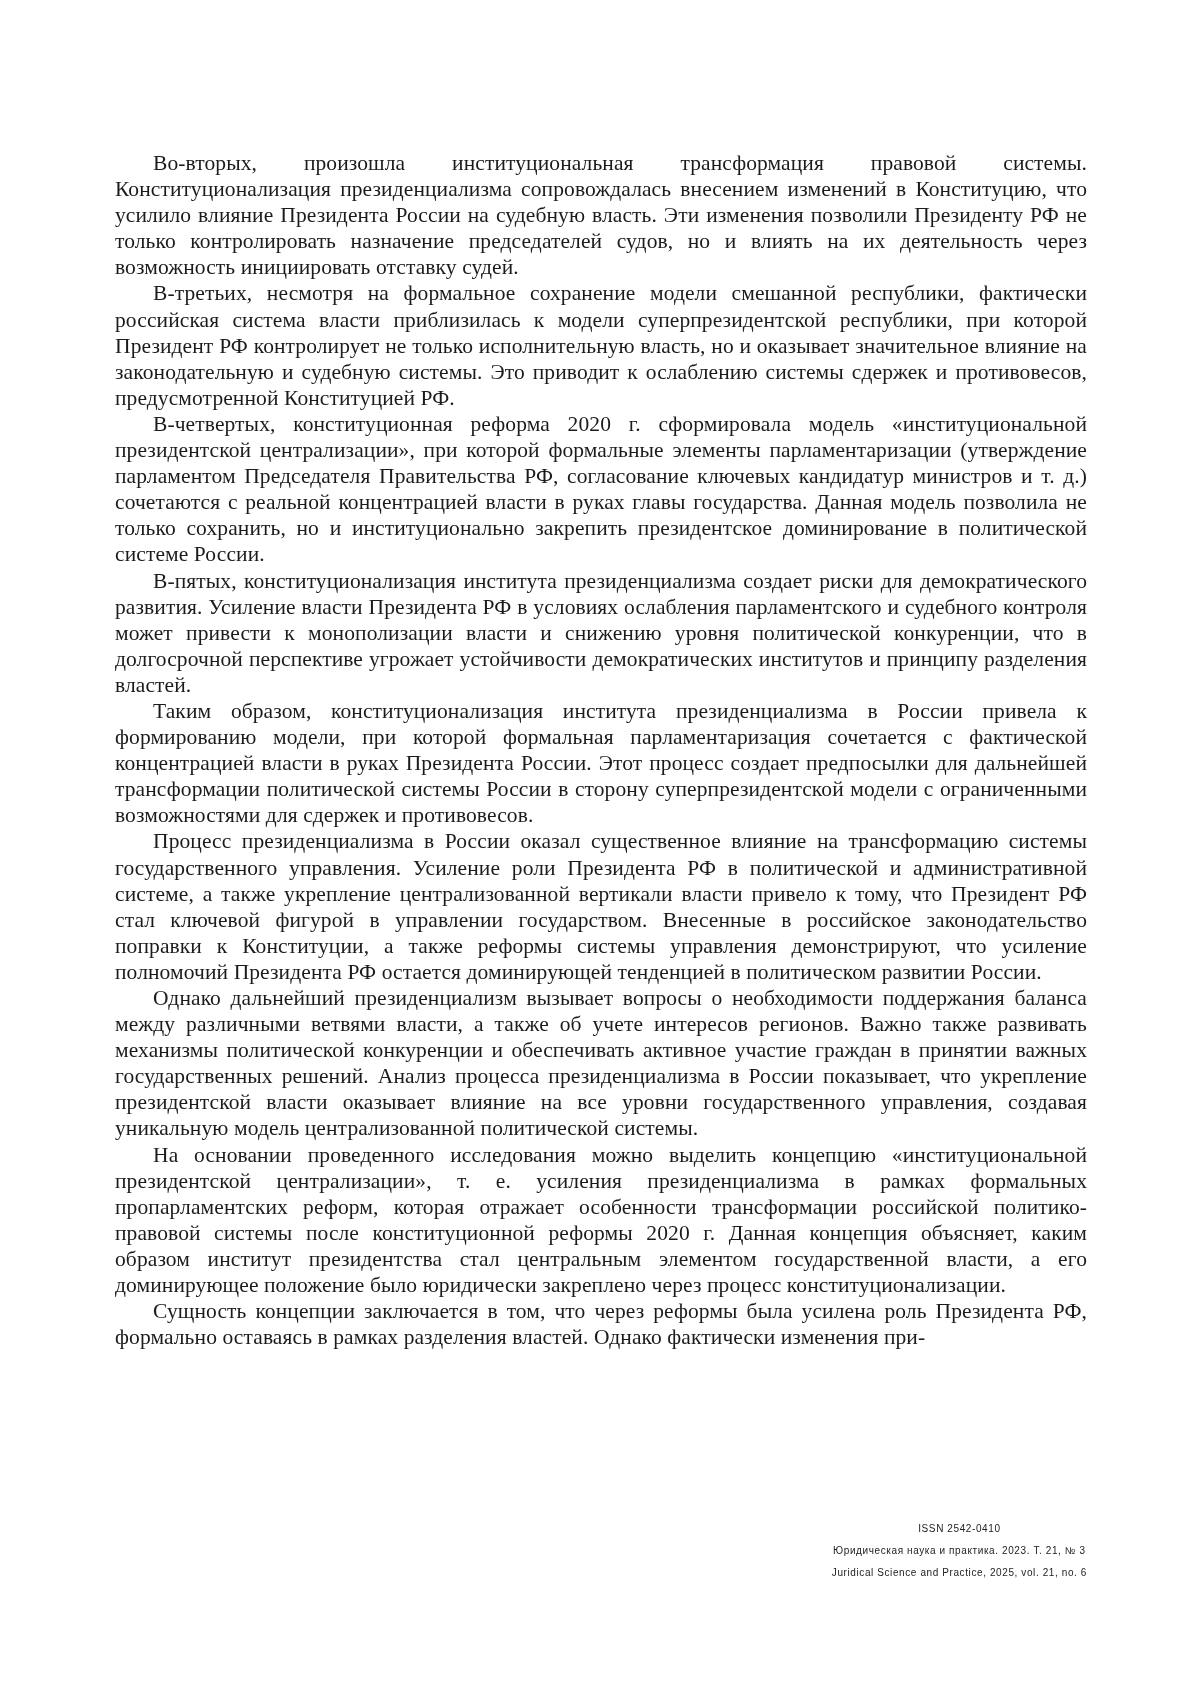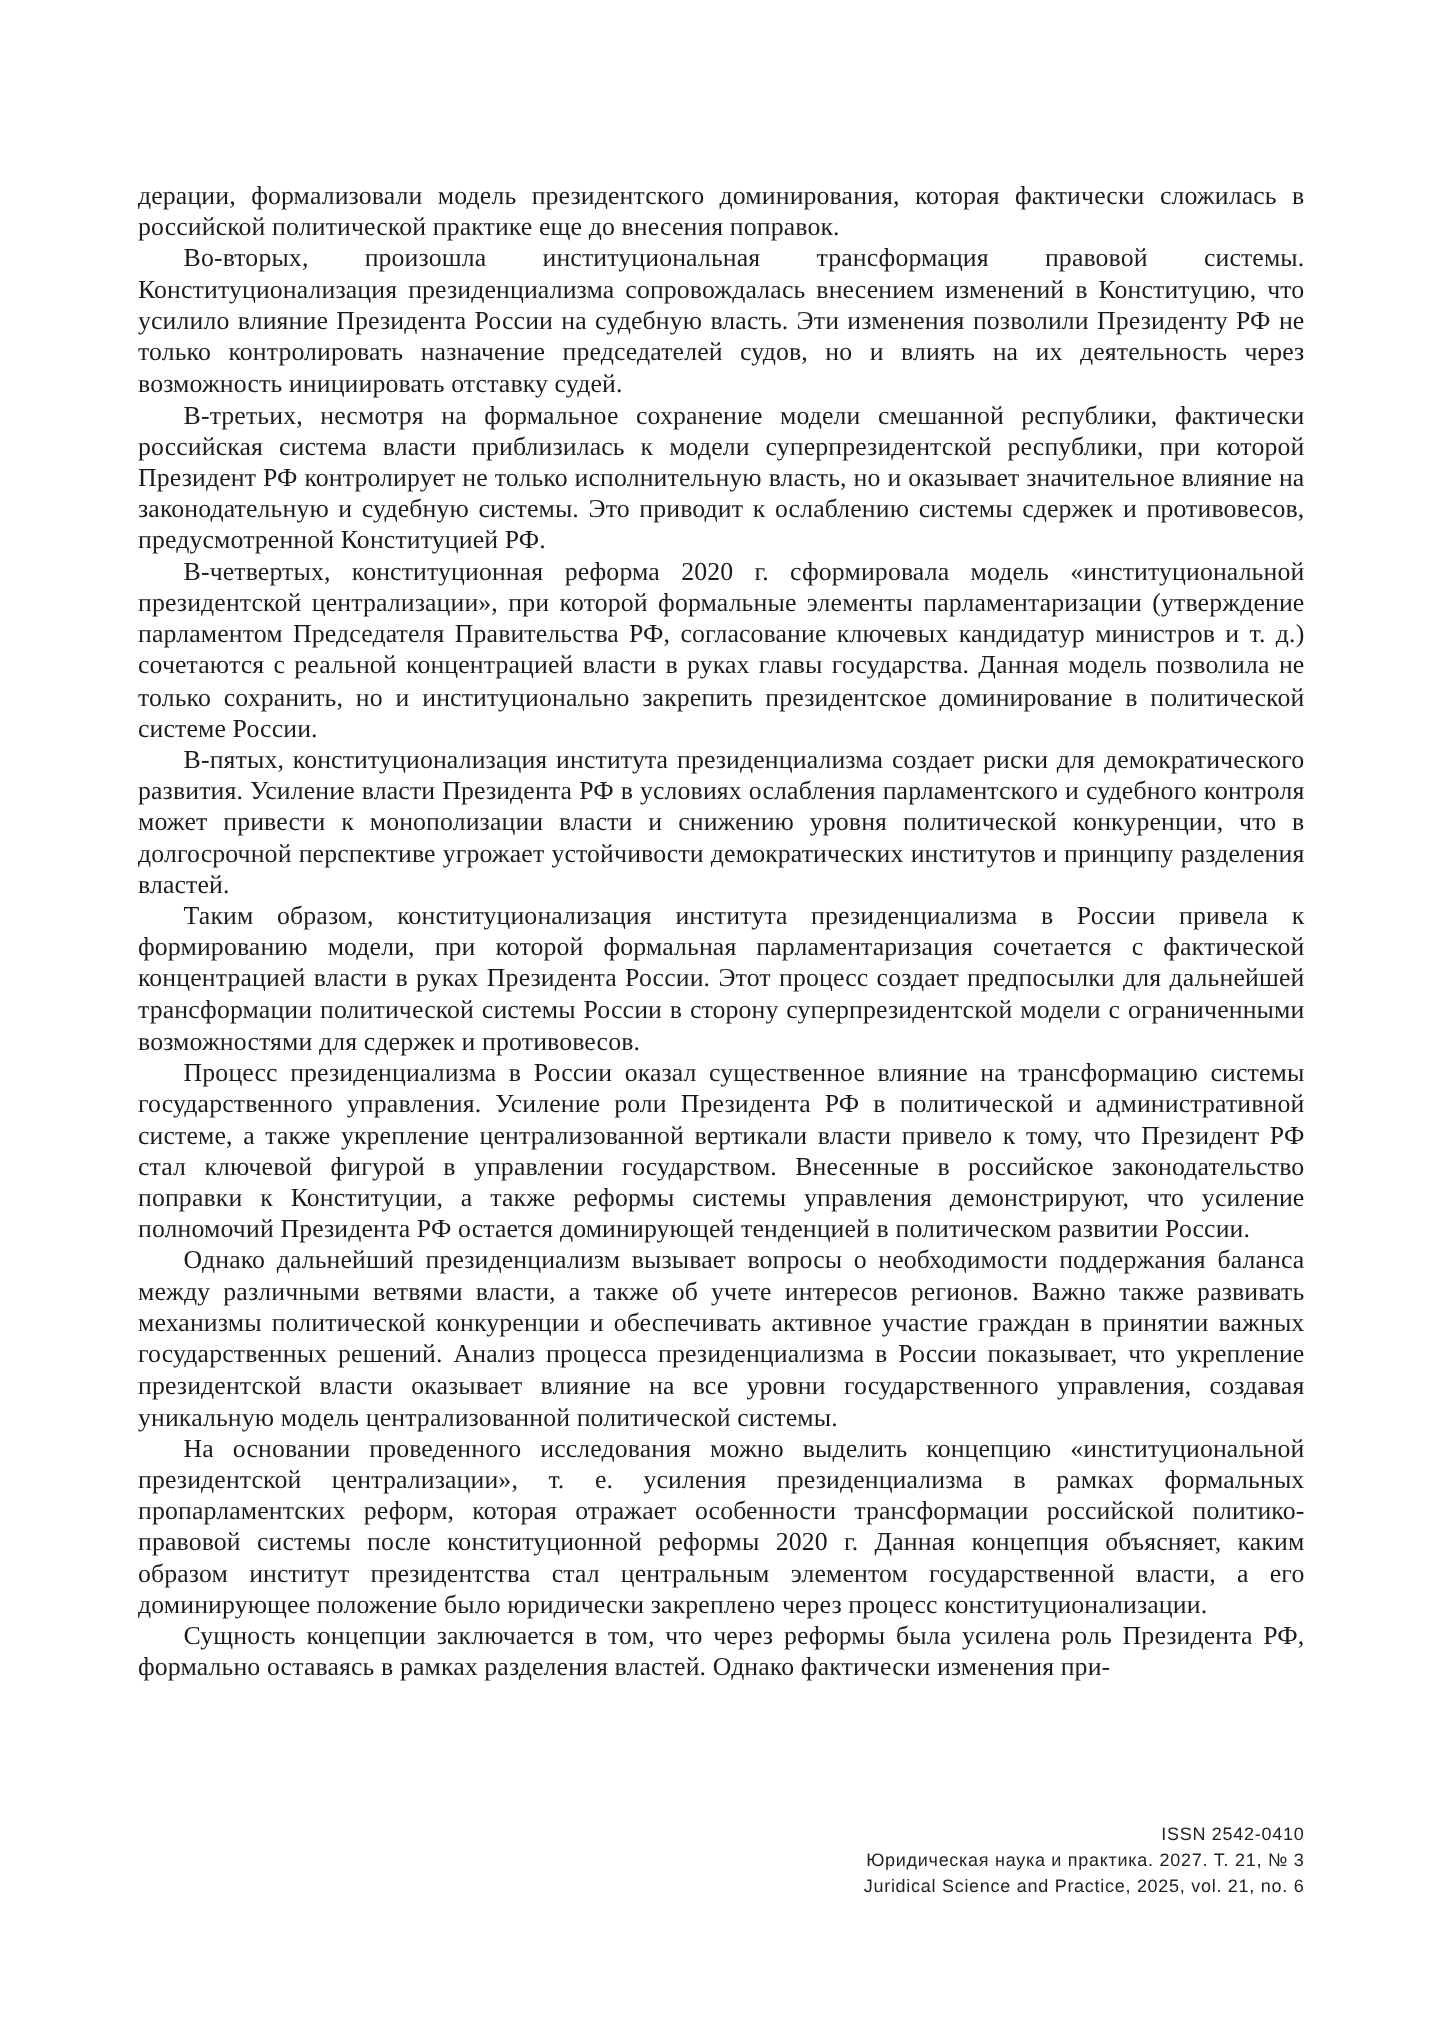--- a/index.html
+++ b/index.html
@@ -54,49 +54,48 @@
     margin: 0;
     text-indent: 38px;
   }
   .body-text p.continuation {
     text-indent: 0;
   }
   .page-footer {
     position: absolute;
     top: 1518px;
     right: 113px;
-    text-align: right;
+    text-align: center;
     font-family: "Liberation Sans", sans-serif;
-    font-size: 15px;
+    font-size: 10px;
     line-height: 22px;
     letter-spacing: 0.6px;
     color: #222222;
   }
   .page-footer div {
     white-space: nowrap;
   }
 </style>
 </head>
 <body>
 
 <div class="page">
 
 
   <div class="body-text">
-    <p class="continuation">дерации, формализовали модель президентского доминирования, которая фактически сложилась в российской политической практике еще до внесения поправок.</p>
     <p>Во-вторых, произошла институциональная трансформация правовой системы. Конституционализация президенциализма сопровождалась внесением изменений в Конституцию, что усилило влияние Президента России на судебную власть. Эти изменения позволили Президенту РФ не только контролировать назначение председателей судов, но и влиять на их деятельность через возможность инициировать отставку судей.</p>
     <p>В-третьих, несмотря на формальное сохранение модели смешанной республики, фактически российская система власти приблизилась к модели суперпрезидентской республики, при которой Президент РФ контролирует не только исполнительную власть, но и оказывает значительное влияние на законодательную и судебную системы. Это приводит к ослаблению системы сдержек и противовесов, предусмотренной Конституцией РФ.</p>
     <p>В-четвертых, конституционная реформа 2020 г. сформировала модель «институциональной президентской централизации», при которой формальные элементы парламентаризации (утверждение парламентом Председателя Правительства РФ, согласование ключевых кандидатур министров и т. д.) сочетаются с реальной концентрацией власти в руках главы государства. Данная модель позволила не только сохранить, но и институционально закрепить президентское доминирование в политической системе России.</p>
     <p>В-пятых, конституционализация института президенциализма создает риски для демократического развития. Усиление власти Президента РФ в условиях ослабления парламентского и судебного контроля может привести к монополизации власти и снижению уровня политической конкуренции, что в долгосрочной перспективе угрожает устойчивости демократических институтов и принципу разделения властей.</p>
     <p>Таким образом, конституционализация института президенциализма в России привела к формированию модели, при которой формальная парламентаризация сочетается с фактической концентрацией власти в руках Президента России. Этот процесс создает предпосылки для дальнейшей трансформации политической системы России в сторону суперпрезидентской модели с ограниченными возможностями для сдержек и противовесов.</p>
     <p>Процесс президенциализма в России оказал существенное влияние на трансформацию системы государственного управления. Усиление роли Президента РФ в политической и административной системе, а также укрепление централизованной вертикали власти привело к тому, что Президент РФ стал ключевой фигурой в управлении государством. Внесенные в российское законодательство поправки к Конституции, а также реформы системы управления демонстрируют, что усиление полномочий Президента РФ остается доминирующей тенденцией в политическом развитии России.</p>
     <p>Однако дальнейший президенциализм вызывает вопросы о необходимости поддержания баланса между различными ветвями власти, а также об учете интересов регионов. Важно также развивать механизмы политической конкуренции и обеспечивать активное участие граждан в принятии важных государственных решений. Анализ процесса президенциализма в России показывает, что укрепление президентской власти оказывает влияние на все уровни государственного управления, создавая уникальную модель централизованной политической системы.</p>
     <p>На основании проведенного исследования можно выделить концепцию «институциональной президентской централизации», т. е. усиления президенциализма в рамках формальных пропарламентских реформ, которая отражает особенности трансформации российской политико-правовой системы после конституционной реформы 2020 г. Данная концепция объясняет, каким образом институт президентства стал центральным элементом государственной власти, а его доминирующее положение было юридически закреплено через процесс конституционализации.</p>
     <p>Сущность концепции заключается в том, что через реформы была усилена роль Президента РФ, формально оставаясь в рамках разделения властей. Однако фактически изменения при-</p>
   </div>
 
   <div class="page-footer">
     <div>ISSN 2542-0410</div>
-    <div>Юридическая наука и практика. 2027. Т. 21, № 3</div>
+    <div>Юридическая наука и практика. 2023. Т. 21, № 3</div>
     <div>Juridical Science and Practice, 2025, vol. 21, no. 6</div>
   </div>
 
 </div>
 
 </body></html>

